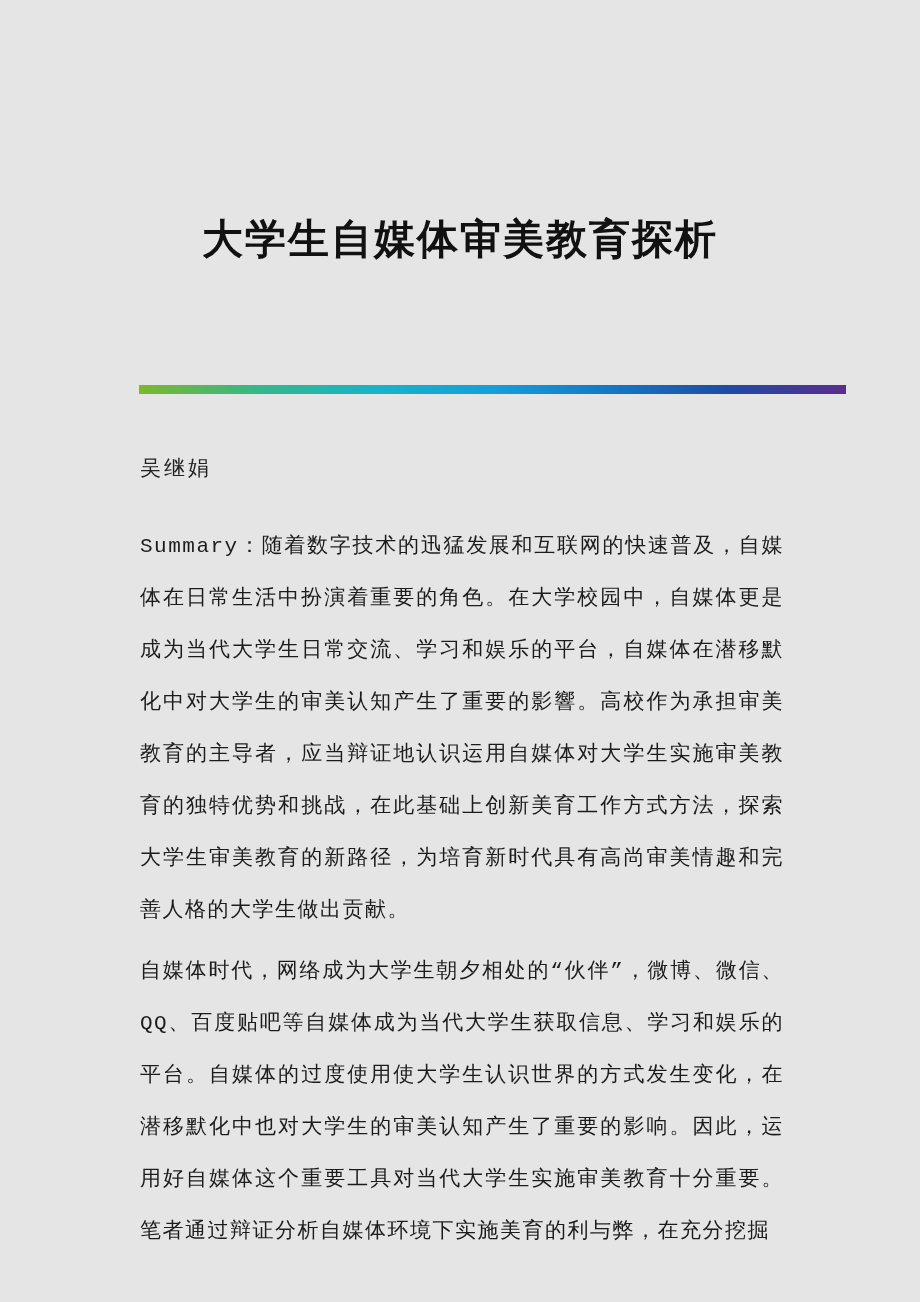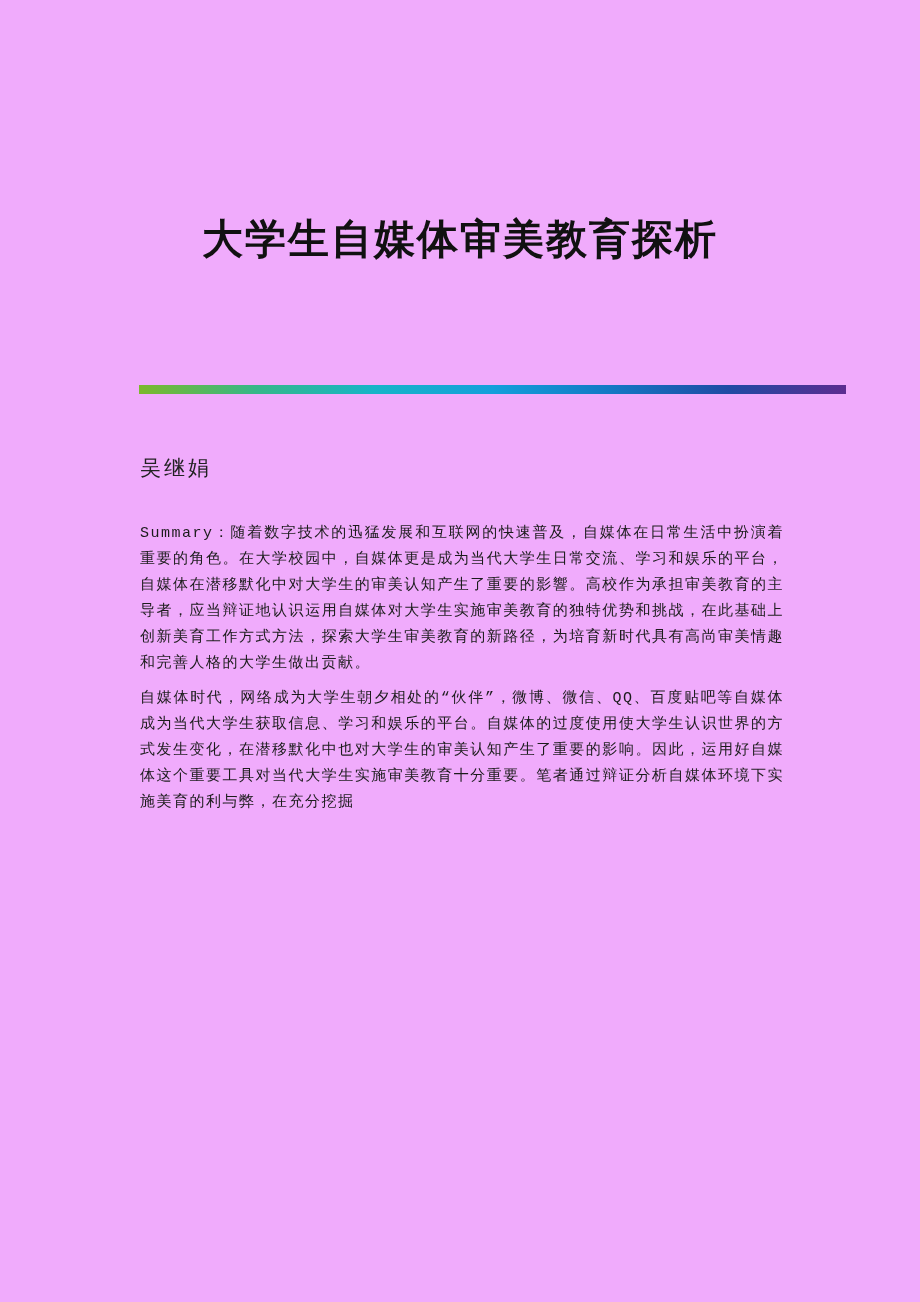--- a/index.html
+++ b/index.html
@@ -4,21 +4,21 @@
 <style>
   html, body {
     margin: 0;
     padding: 0;
     background: #ffffff;
   }
   .page {
     position: relative;
     width: 920px;
     height: 1302px;
-    background: #f0abfc;
+    background: #e5e5e5;
     overflow: hidden;
     color: #1c1c1c;
     font-family: "Liberation Mono", "DejaVu Sans Mono", monospace;
   }
   .title {
     position: absolute;
     top: 212px;
     left: 0;
     width: 100%;
     margin: 0;
@@ -48,22 +48,22 @@
     color: #222222;
   }
   .content {
     position: absolute;
     top: 521px;
     left: 140px;
     width: 644px;
   }
   .content p {
     margin: 0 0 9px 0;
-    font-size: 15px;
-    line-height: 26px;
+    font-size: 21px;
+    line-height: 52px;
     letter-spacing: 1.5px;
     text-align: justify;
     color: #1c1c1c;
     word-break: break-all;
   }
 </style>
 </head>
 <body>
 
 <div class="page">

